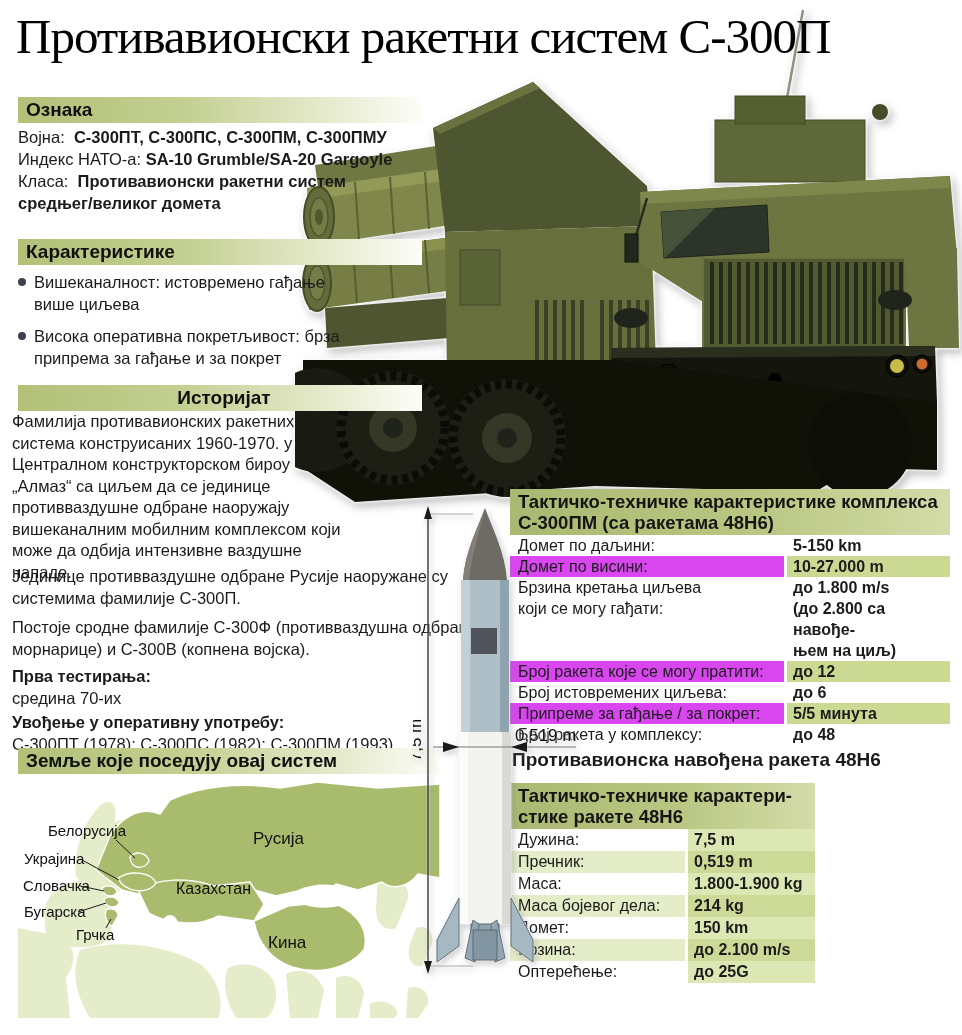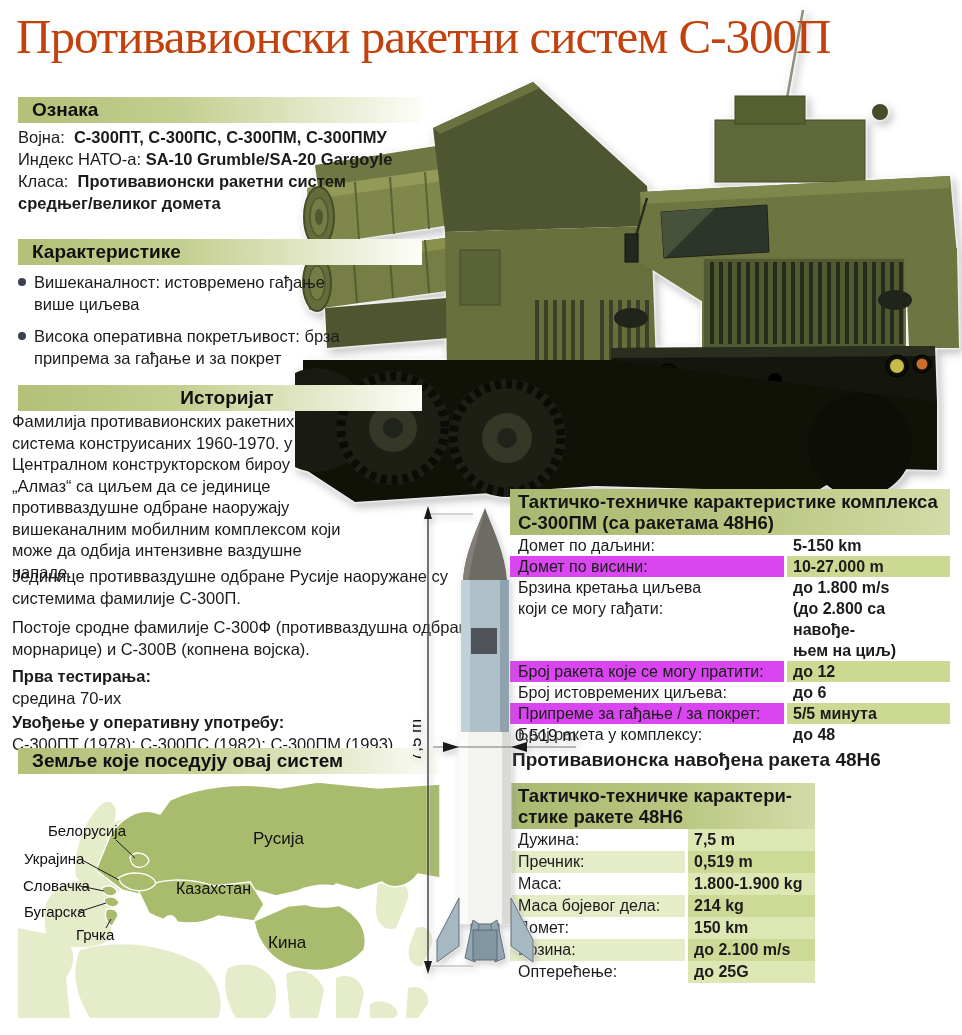--- a/index.html
+++ b/index.html
@@ -1,24 +1,24 @@
 <!DOCTYPE html>
 <html><head>
 <meta charset="utf-8">
 <style>
   html,body{margin:0;padding:0;background:#fff;}
   #page{position:relative;width:962px;height:1035px;background:#fff;overflow:hidden;
         font-family:"Liberation Sans",sans-serif;color:#1b1b1b;}
   
   .main-title{position:absolute;left:16px;top:8px;width:940px;
       font-family:"Liberation Serif",serif;font-size:49px;font-weight:400;
-      letter-spacing:-1px;color:#c2410c;white-space:nowrap;}
+      letter-spacing:-1px;color:#000000;white-space:nowrap;}
   
   .bar{position:absolute;left:18px;width:404px;height:26px;line-height:26px;
-      padding-left:14px;box-sizing:border-box;font-size:19px;font-weight:bold;color:#101010;
+      padding-left:8px;box-sizing:border-box;font-size:19px;font-weight:bold;color:#101010;
       background:linear-gradient(90deg,#b2c078 0%,#c3cf90 40%,#e9edd3 80%,#fdfdf9 100%);}
   
   .blk{position:absolute;left:18px;font-size:16.5px;line-height:22px;}
   .lbl{font-weight:normal;margin-top:8px;}
   .val-b{font-weight:bold;}
   .bullet-item{position:absolute;left:18px;width:345px;font-size:16.5px;line-height:22px;
       padding-left:16px;box-sizing:border-box;}
   .bullet-item .dot{position:absolute;left:0;top:7px;width:8px;height:8px;border-radius:50%;
       background:#3a4150;}
   .para{position:absolute;left:12px;font-size:16.5px;line-height:21.5px;}

